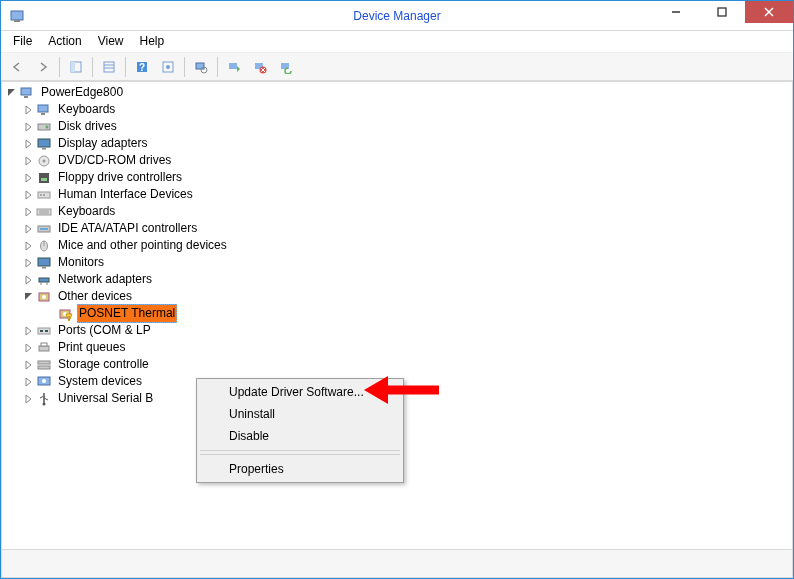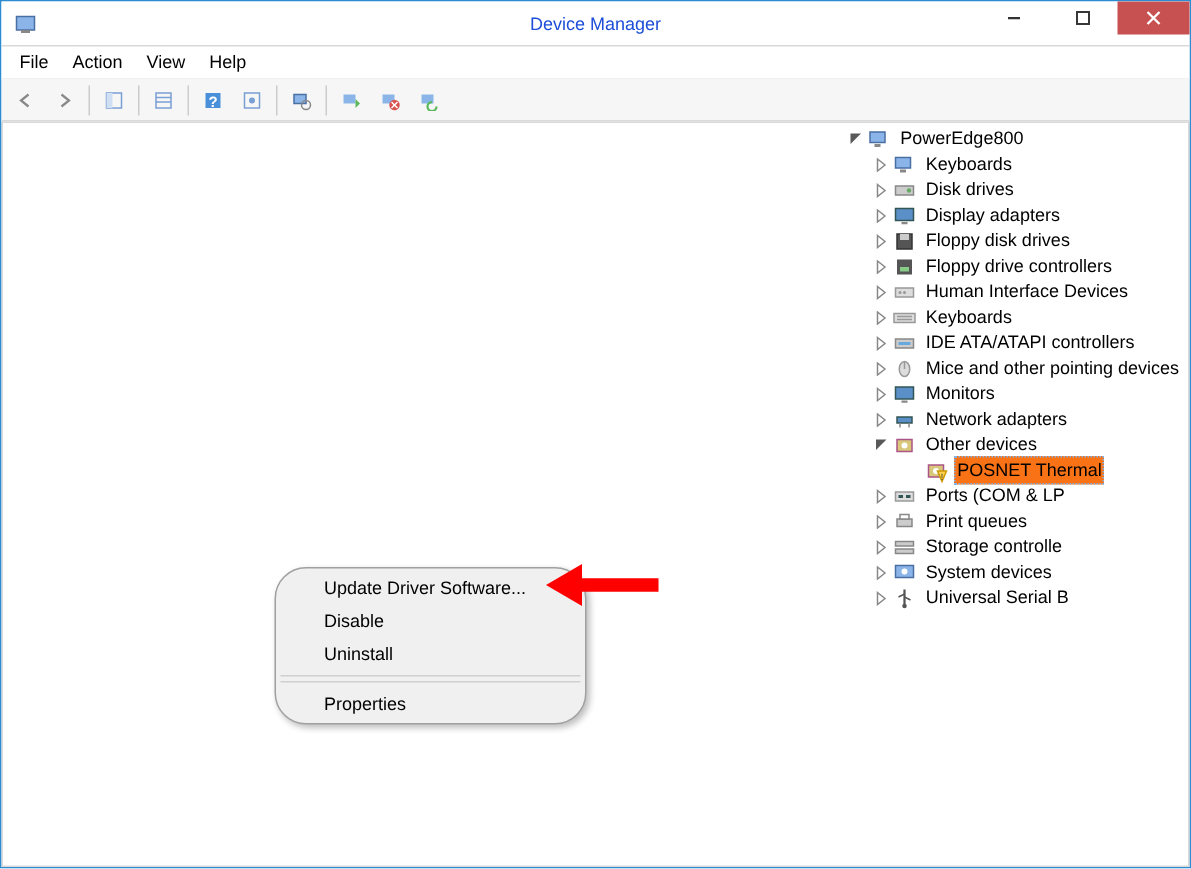--- a/index.html
+++ b/index.html
@@ -14,21 +14,21 @@
 .win-btn { width: 46px; height: 22px; display: flex; align-items: center; justify-content: center; font-size: 13px; cursor: default; }
 .win-btn.close { background: #c75050; color: #fff; width: 48px; }
 
 .menubar { height: 22px; display: flex; align-items: flex-start; padding: 0 4px; background: #fff; border-bottom: 1px solid #f0f0f0; }
 .menubar .menu-item { padding: 3px 8px; cursor: default; }
 
 .toolbar { height: 28px; display: flex; align-items: center; padding: 2px 4px; gap: 2px; border-bottom: 1px solid #d9d9d9; background: #f6f6f6; }
 .tb-btn { width: 24px; height: 24px; display: flex; align-items: center; justify-content: center; border: 1px solid transparent; cursor: default; }
 .tb-sep { width: 1px; height: 20px; background: #ccc; margin: 0 2px; }
 
-.content { flex: 1; display: flex; flex-direction: column; border: 1px solid #d9d9d9; margin: 0; align-items: flex-end; }
+.content { flex: 1; display: flex; flex-direction: column; border: 1px solid #d9d9d9; margin: 0; }
 .tree { flex: 1; overflow: auto; padding: 2px 4px; background: #fff; }
 .status { height: 28px; border-top: 1px solid #d9d9d9; background: #f6f6f6; }
 
 .node { white-space: nowrap; line-height: 17px; }
 .node .row { display: flex; align-items: center; height: 17px; }
 .node .children { padding-left: 0; }
 .indent { display: inline-block; width: 17px; height: 17px; text-align: center; }
 .twist { width: 12px; height: 12px; display: inline-flex; align-items: center; justify-content: center; color: #6b6b6b; margin-right: 1px; }
 .icon { width: 16px; height: 16px; margin-right: 4px; flex-shrink: 0; display: inline-flex; align-items: center; justify-content: center; }
 .label { padding: 0 2px; }
@@ -224,25 +224,25 @@
             <div class="node">
               <div class="row">
                 <span class="indent"></span>
                 <span class="twist">
                   <svg width="10" height="10">
                     <path d="M2 1 L7 5 L2 9 Z" fill="none" stroke="#888"></path>
                   </svg>
                 </span>
                 <span class="icon">
                   <svg width="16" height="16">
-                    <rect x="3" y="3" width="10" height="10" fill="#555" stroke="#333"></rect>
-                    <rect x="5" y="3" width="6" height="4" fill="#ccc"></rect>
-                  </svg>
-                </span>
-                <span class="label">Floppy disk drives</span>
+                    <circle cx="8" cy="8" r="5" fill="#e8e8e8" stroke="#999"></circle>
+                    <circle cx="8" cy="8" r="1.5" fill="#999"></circle>
+                  </svg>
+                </span>
+                <span class="label">DVD/CD-ROM drives</span>
               </div>
             </div>
             <div class="node">
               <div class="row">
                 <span class="indent"></span>
                 <span class="twist">
                   <svg width="10" height="10">
                     <path d="M2 1 L7 5 L2 9 Z" fill="none" stroke="#888"></path>
                   </svg>
                 </span>
@@ -483,24 +483,24 @@
               </div>
             </div>
           </div>
         </div>
       </div>
     <div class="status"></div>
   </div>
 
 </div>
 
-<div class="context-menu" id="cmenu" style="left: 183px; top: 378px; border-radius: 21px;">
+<div class="context-menu" id="cmenu" style="left: 196px; top: 378px;">
     <div class="cm-item">Update Driver Software...</div>
+    <div class="cm-item">Uninstall</div>
     <div class="cm-item">Disable</div>
-    <div class="cm-item">Uninstall</div>
     <div class="cm-sep"></div>
     <div class="cm-sep"></div>
     <div class="cm-item bold">Properties</div>
   </div>
 
 <div class="arrow" id="arrow" style="left: 364px; top: 370px;">
   <svg width="80" height="40">
     <path d="M 75 20 L 20 20" stroke="#ff0000" stroke-width="9" fill="none"></path>
     <path d="M 0 20 L 24 6 L 24 34 Z" fill="#ff0000"></path>
   </svg>

